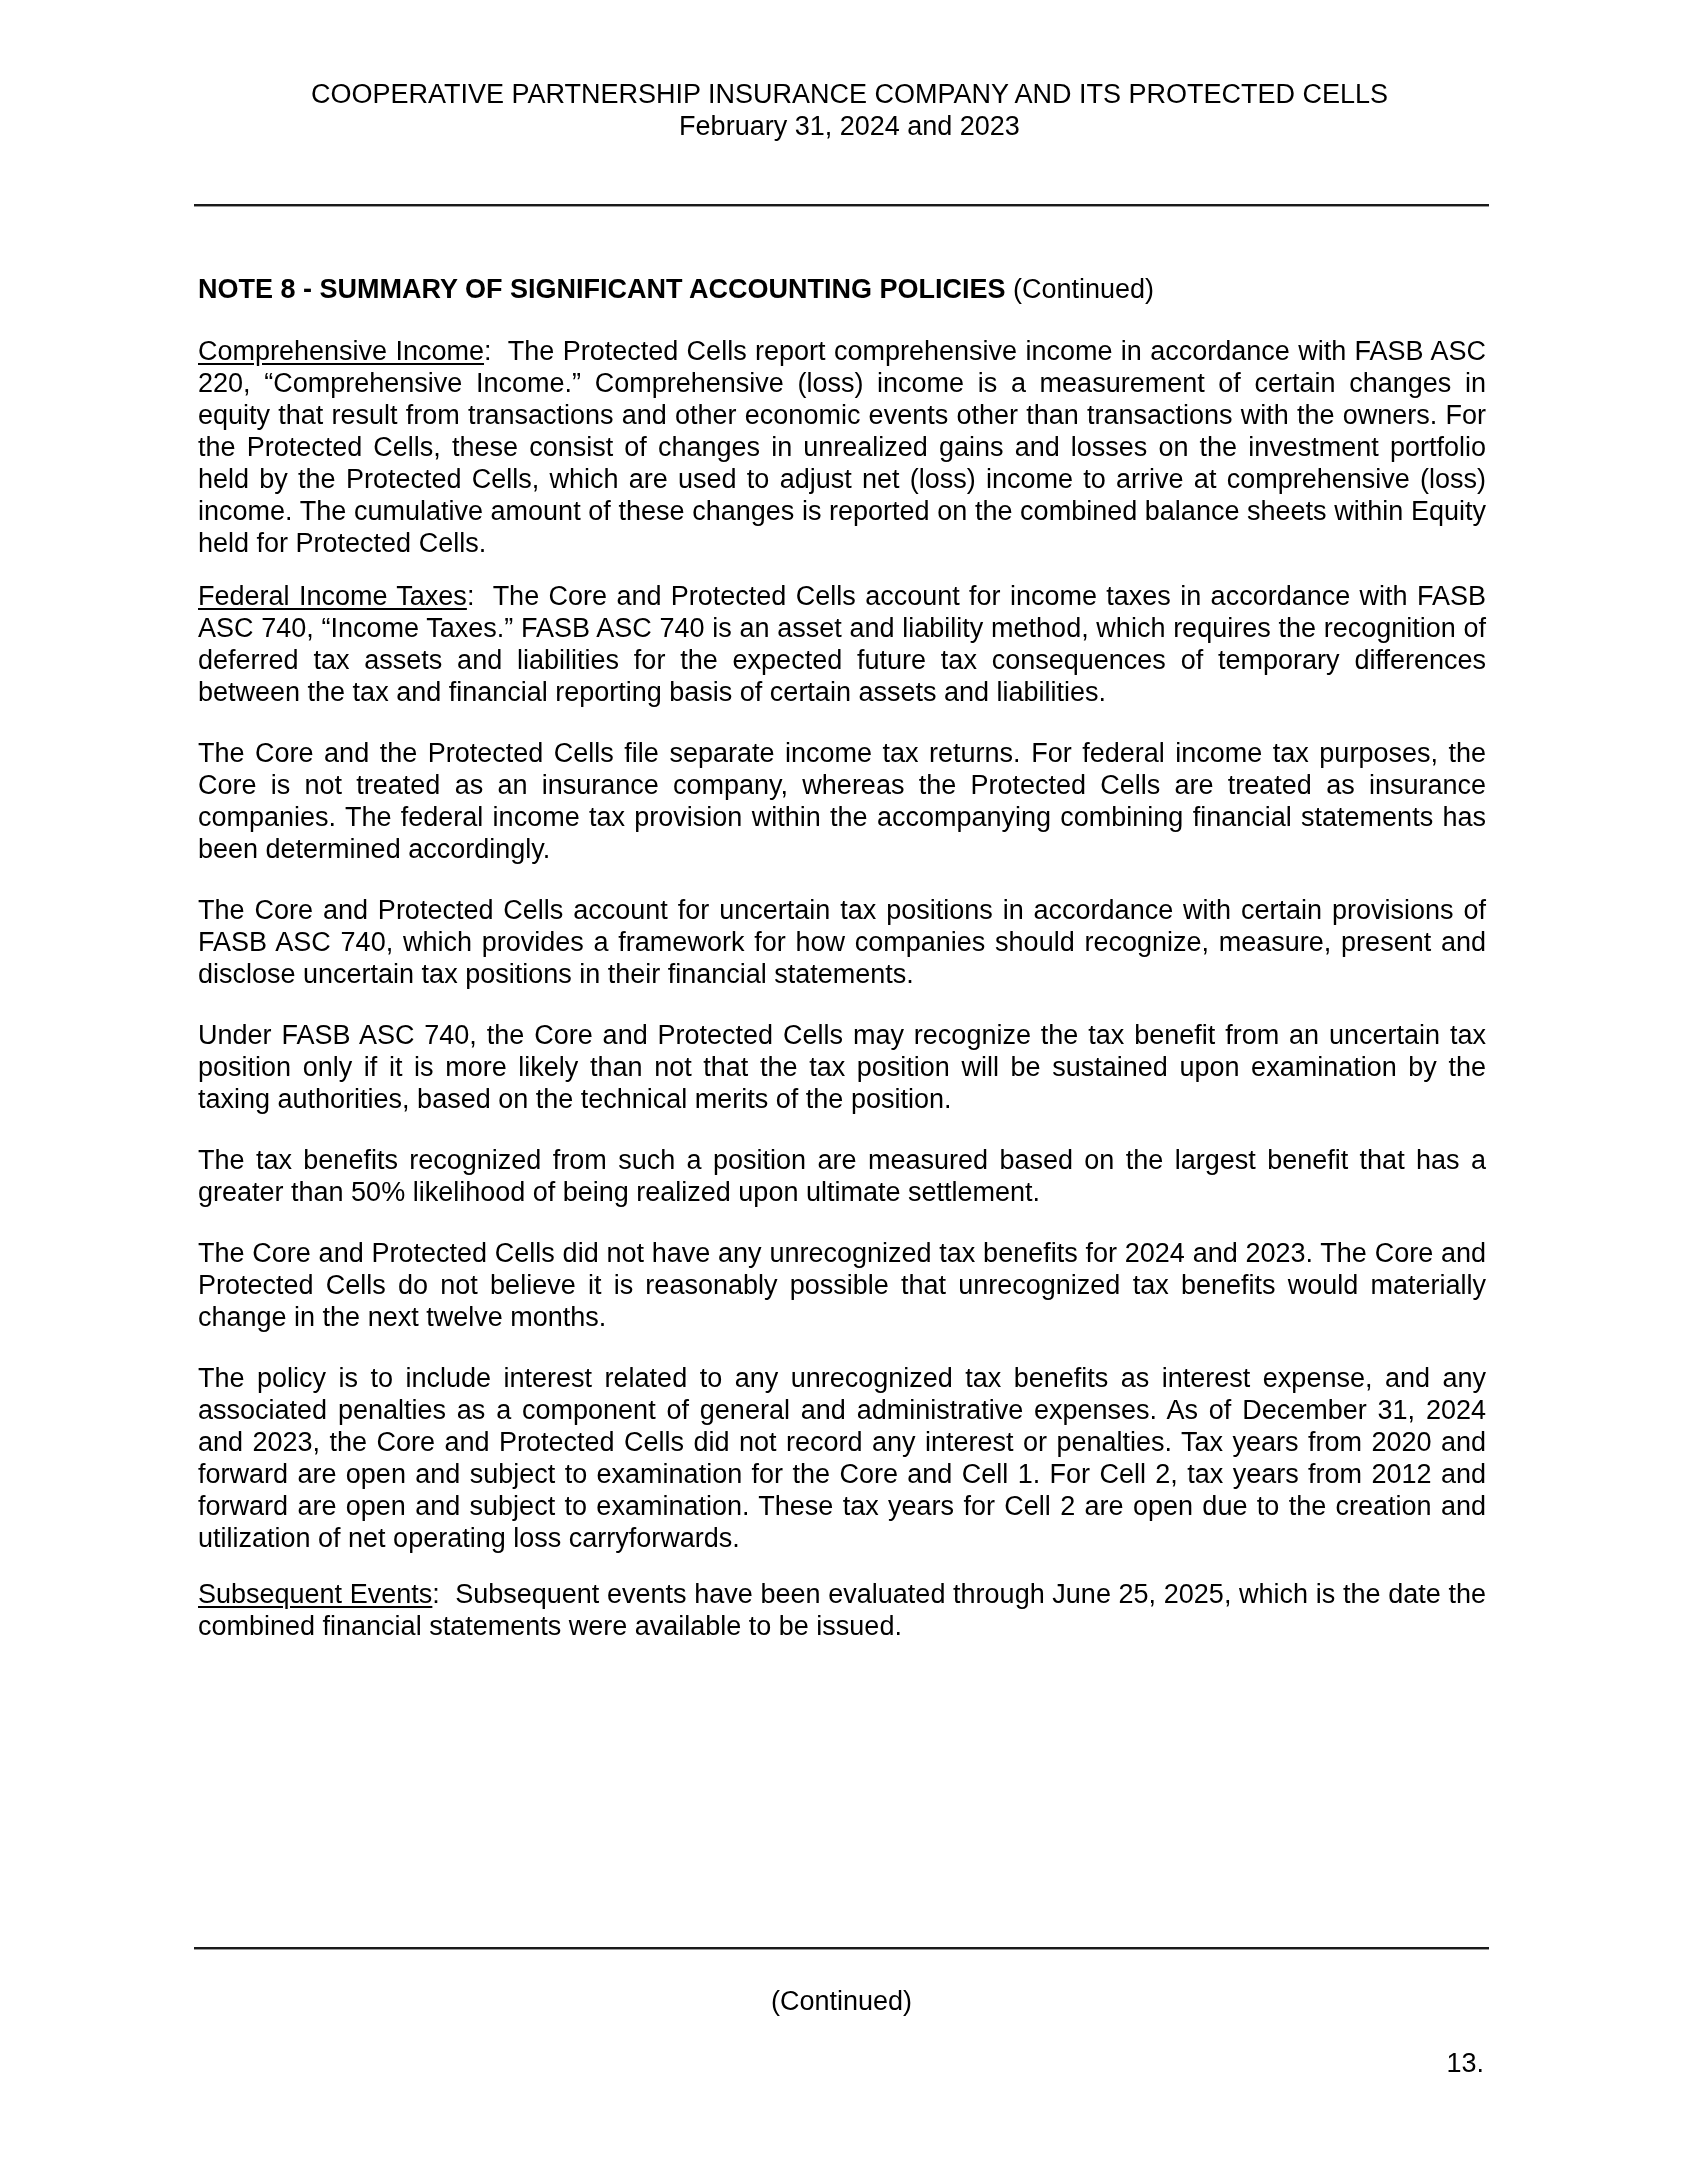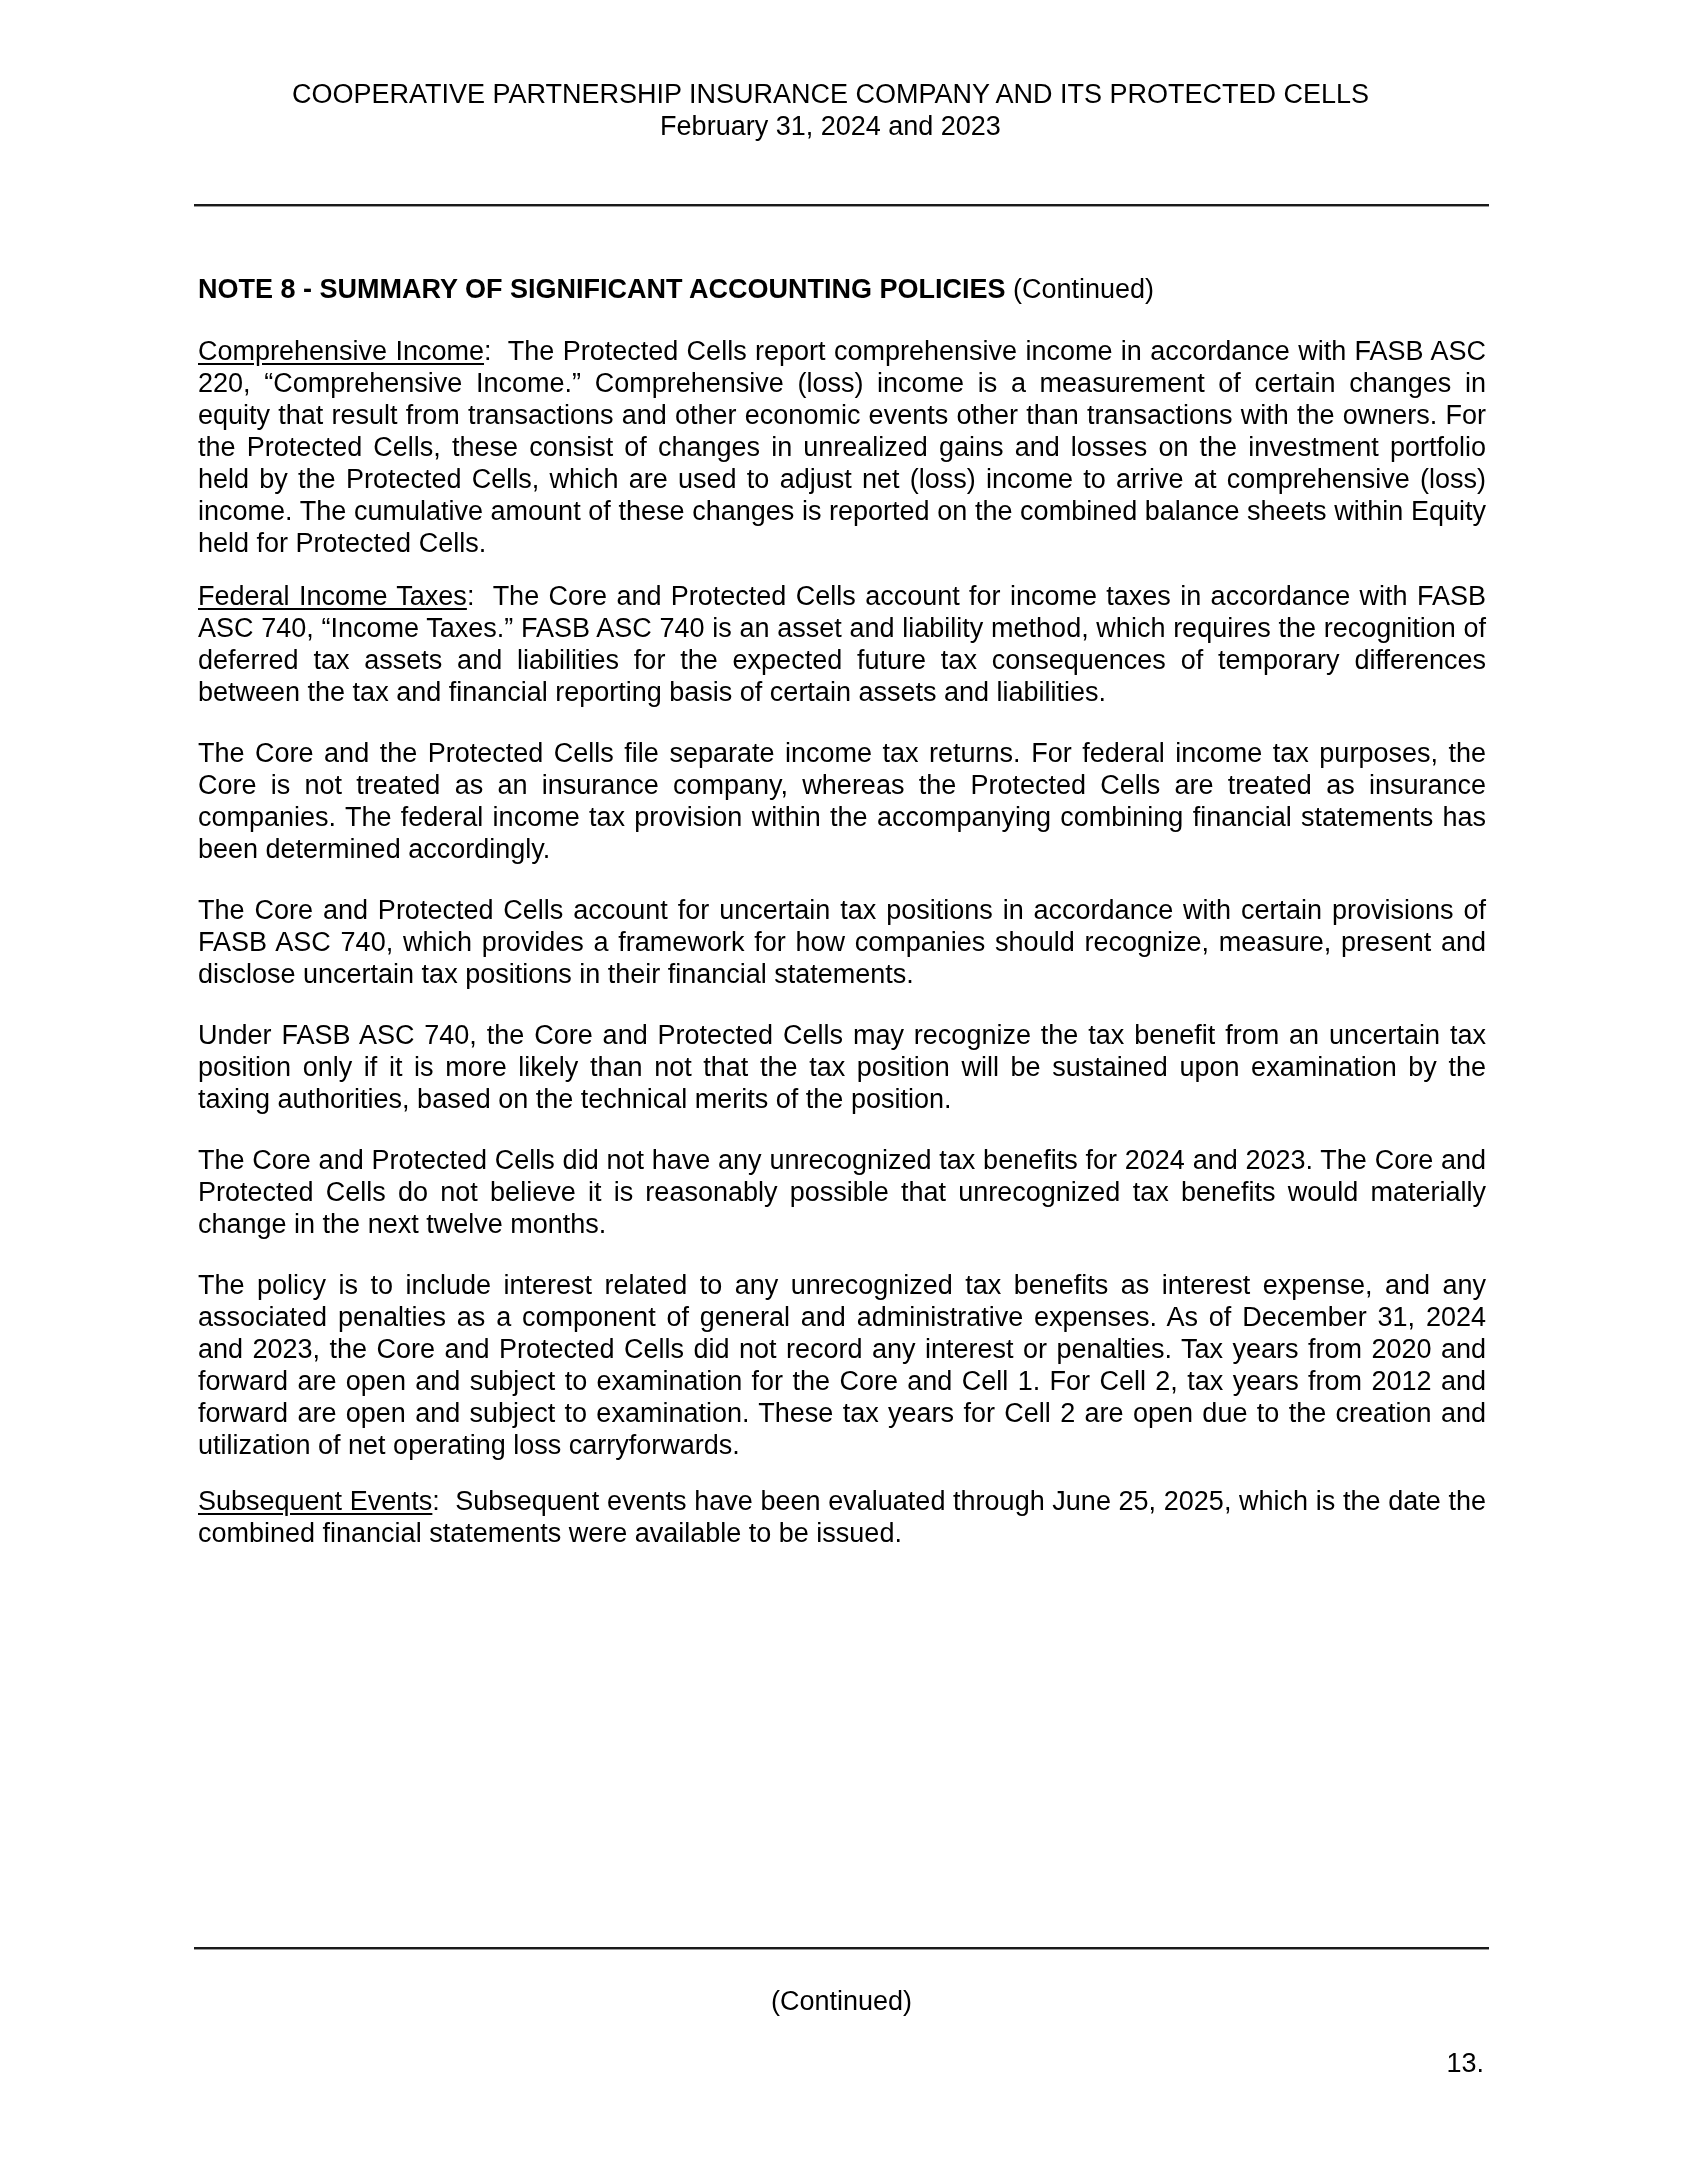--- a/index.html
+++ b/index.html
@@ -10,21 +10,21 @@
   body {
     width: 1683px;
     height: 2178px;
     position: relative;
     overflow: hidden;
     font-family: "Liberation Sans", sans-serif;
     color: #000000;
   }
   .header {
     position: absolute;
-    left: 183px;
+    left: 202px;
     width: 1295px;
     top: 78px;
     text-align: center;
     font-size: 27px;
     line-height: 32px;
   }
   .header div { white-space: nowrap; }
   .rule {
     position: absolute;
     left: 194px;
@@ -90,20 +90,21 @@
   <p><span class="u">Comprehensive Income</span><span style="white-space:pre">:  </span><span>The Protected Cells report comprehensive income in accordance with FASB ASC 220, “Comprehensive Income.”  Comprehensive (loss) income is a measurement of certain changes in equity that result from transactions and other economic events other than transactions with the owners. For the Protected Cells, these consist of changes in unrealized gains and losses on the investment portfolio held by the Protected Cells, which are used to adjust net (loss) income to arrive at comprehensive (loss) income.  The cumulative amount of these changes is reported on the combined balance sheets within Equity held for Protected Cells.</span></p>
 
   <p class="wide-gap"><span class="u">Federal Income Taxes</span><span style="white-space:pre">:  </span><span>The Core and Protected Cells account for income taxes in accordance with FASB ASC 740, “Income Taxes.”  FASB ASC 740 is an asset and liability method, which requires the recognition of deferred tax assets and liabilities for the expected future tax consequences of temporary differences between the tax and financial reporting basis of certain assets and liabilities.</span></p>
 
   <p class="wide-gap">The Core and the Protected Cells file separate income tax returns.  For federal income tax purposes, the Core is not treated as an insurance company, whereas the Protected Cells are treated as insurance companies.  The federal income tax provision within the accompanying combining financial statements has been determined accordingly.</p>
 
   <p class="wide-gap">The Core and Protected Cells account for uncertain tax positions in accordance with certain provisions of FASB ASC 740, which provides a framework for how companies should recognize, measure, present and disclose uncertain tax positions in their financial statements.</p>
 
   <p class="wide-gap">Under FASB ASC 740, the Core and Protected Cells may recognize the tax benefit from an uncertain tax position only if it is more likely than not that the tax position will be sustained upon examination by the taxing authorities, based on the technical merits of the position.</p>
 
+  <p class="wide-gap">The tax benefits recognized from such a position are measured based on the largest benefit that has a greater than 50% likelihood of being realized upon ultimate settlement.</p>
 
   <p class="wide-gap">The Core and Protected Cells did not have any unrecognized tax benefits for 2024 and 2023.  The Core and Protected Cells do not believe it is reasonably possible that unrecognized tax benefits would materially change in the next twelve months.</p>
 
   <p class="mid-gap">The policy is to include interest related to any unrecognized tax benefits as interest expense, and any associated penalties as a component of general and administrative expenses.  As of December 31, 2024 and 2023, the Core and Protected Cells did not record any interest or penalties.  Tax years from 2020 and forward are open and subject to examination for the Core and Cell 1.  For Cell 2, tax years from 2012 and forward are open and subject to examination.  These tax years for Cell 2 are open due to the creation and utilization of net operating loss carryforwards.</p>
 
   <p><span class="u">Subsequent Events</span><span style="white-space:pre">:  </span><span>Subsequent events have been evaluated through June 25, 2025, which is the date the combined financial statements were available to be issued.</span></p>
 </div>
 
 <div class="rule bottom"></div>
 

